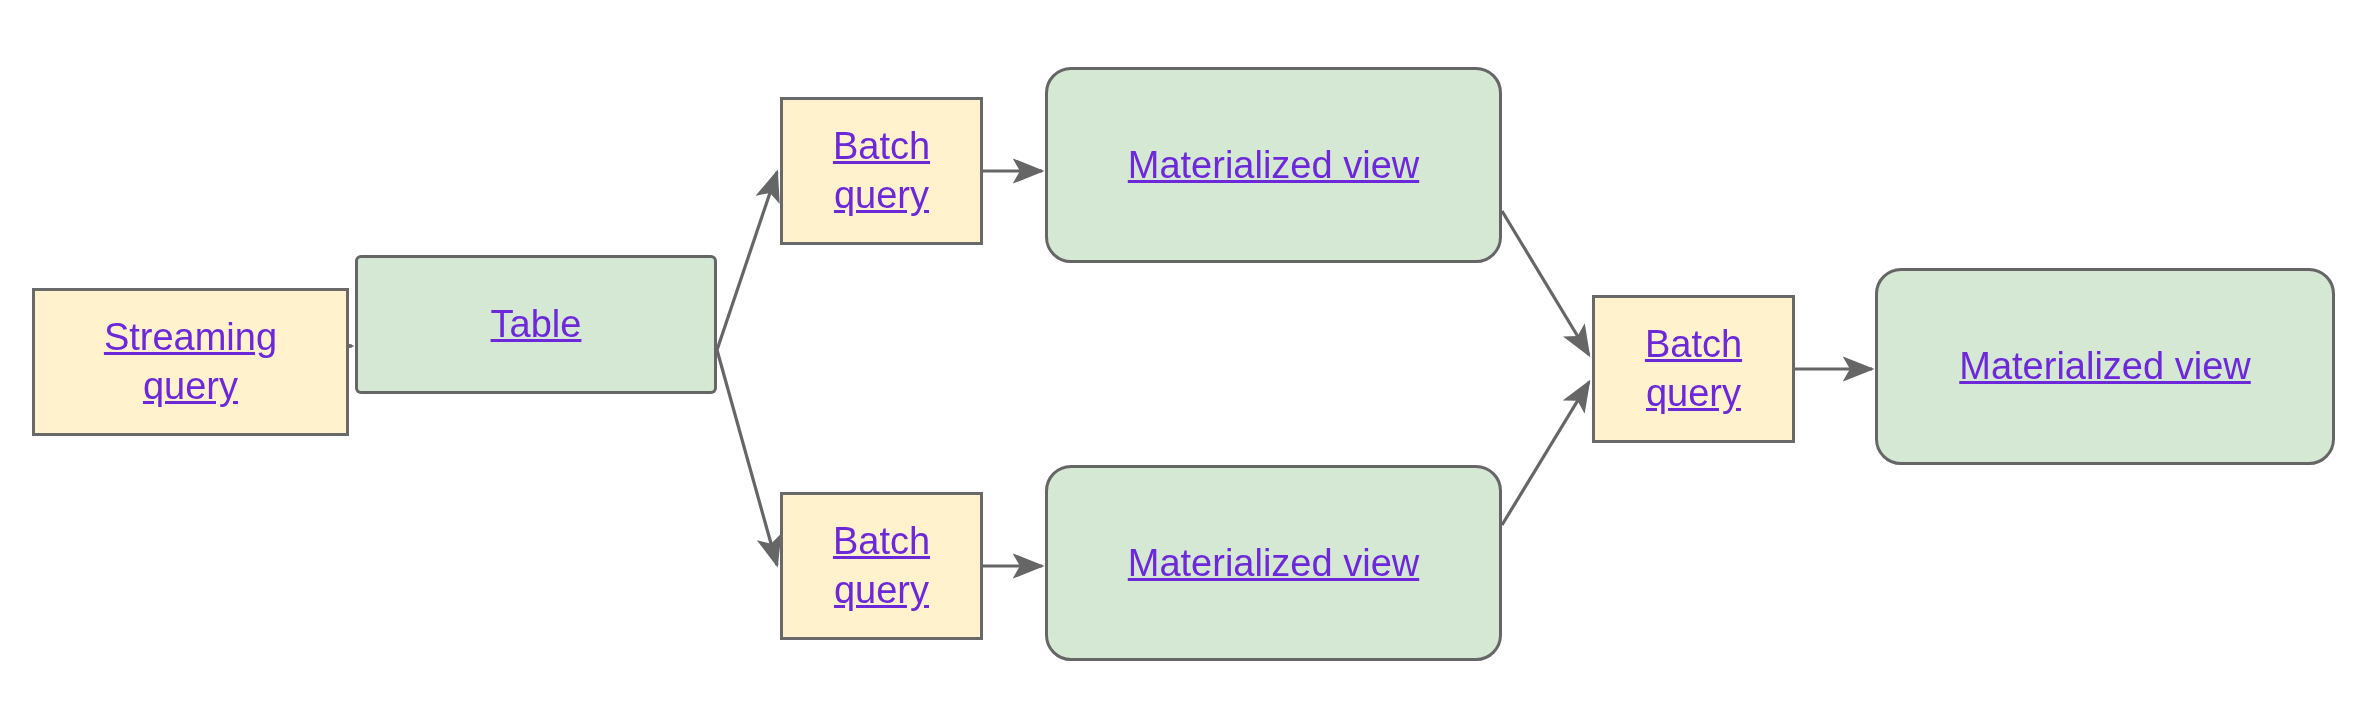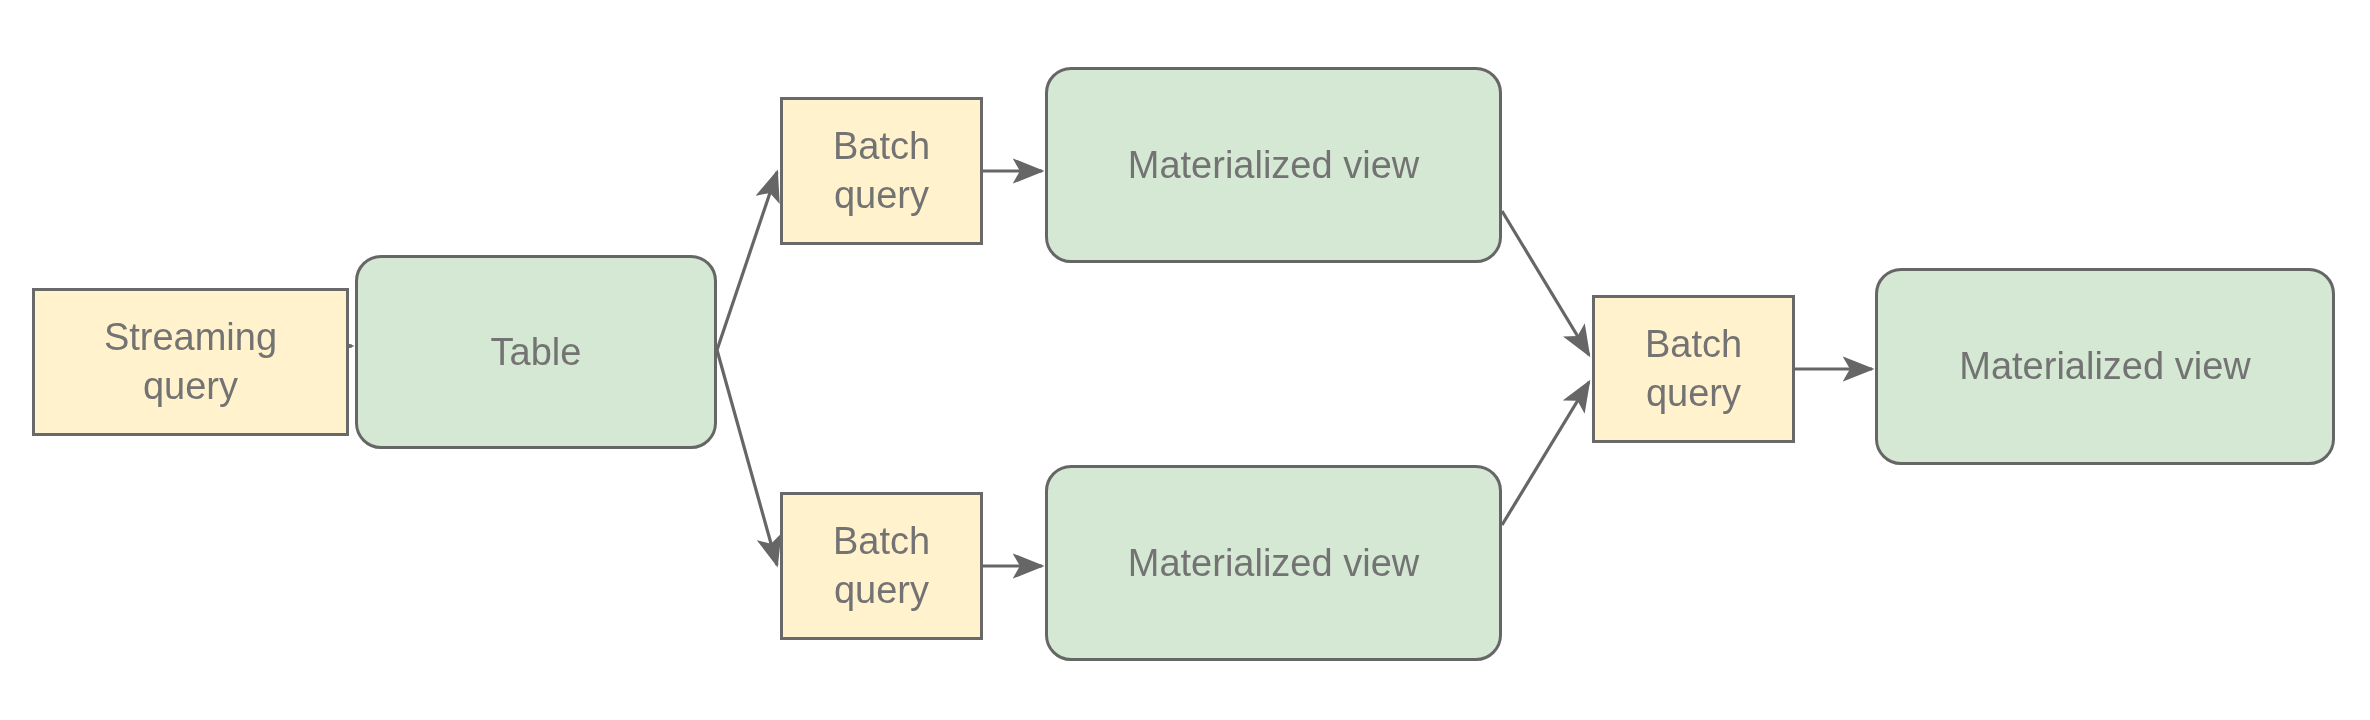--- a/index.html
+++ b/index.html
@@ -24,26 +24,27 @@
     width: 2370px;
     height: 720px;
   }
   .node {
     position: absolute;
     box-sizing: border-box;
     display: flex;
     align-items: center;
     justify-content: center;
     text-align: center;
-    color: #737373;
+    color: #6d28d9;
     font-size: 38px;
     line-height: 1.28;
     border: 3px solid #666666;
     z-index: 2;
     white-space: pre-line;
+    text-decoration: underline;
   }
   .node.process {
     background: #fff2cc;
     border-color: #696969;
     border-radius: 0;
   }
   .node.store {
     background: #d5e8d4;
     border-color: #666666;
     border-radius: 26px;
@@ -77,21 +78,21 @@
 
       <line x1="1502" y1="525" x2="1589" y2="382"></line>
 
       <line x1="1795" y1="369" x2="1872" y2="369"></line>
     </g>
   </svg>
 
   <div class="node process" style="left:32px; top:272px; width:317px; height:148px;margin-top:16px;">Streaming
 query</div>
 
-  <div class="node store" style="left:355px; top:255px; width:362px; height:194px;">Table</div>
+  <div class="node store" style="left:355px; top:255px; width:362px; height:139px;border-radius:6px;">Table</div>
 
   <div class="node process" style="left:780px; top:97px; width:203px; height:148px;">Batch
 query</div>
 
   <div class="node store" style="left:1045px; top:67px; width:457px; height:196px;">Materialized view</div>
 
   <div class="node process" style="left:780px; top:492px; width:203px; height:148px;">Batch
 query</div>
 
   <div class="node store" style="left:1045px; top:465px; width:457px; height:196px;">Materialized view</div>

